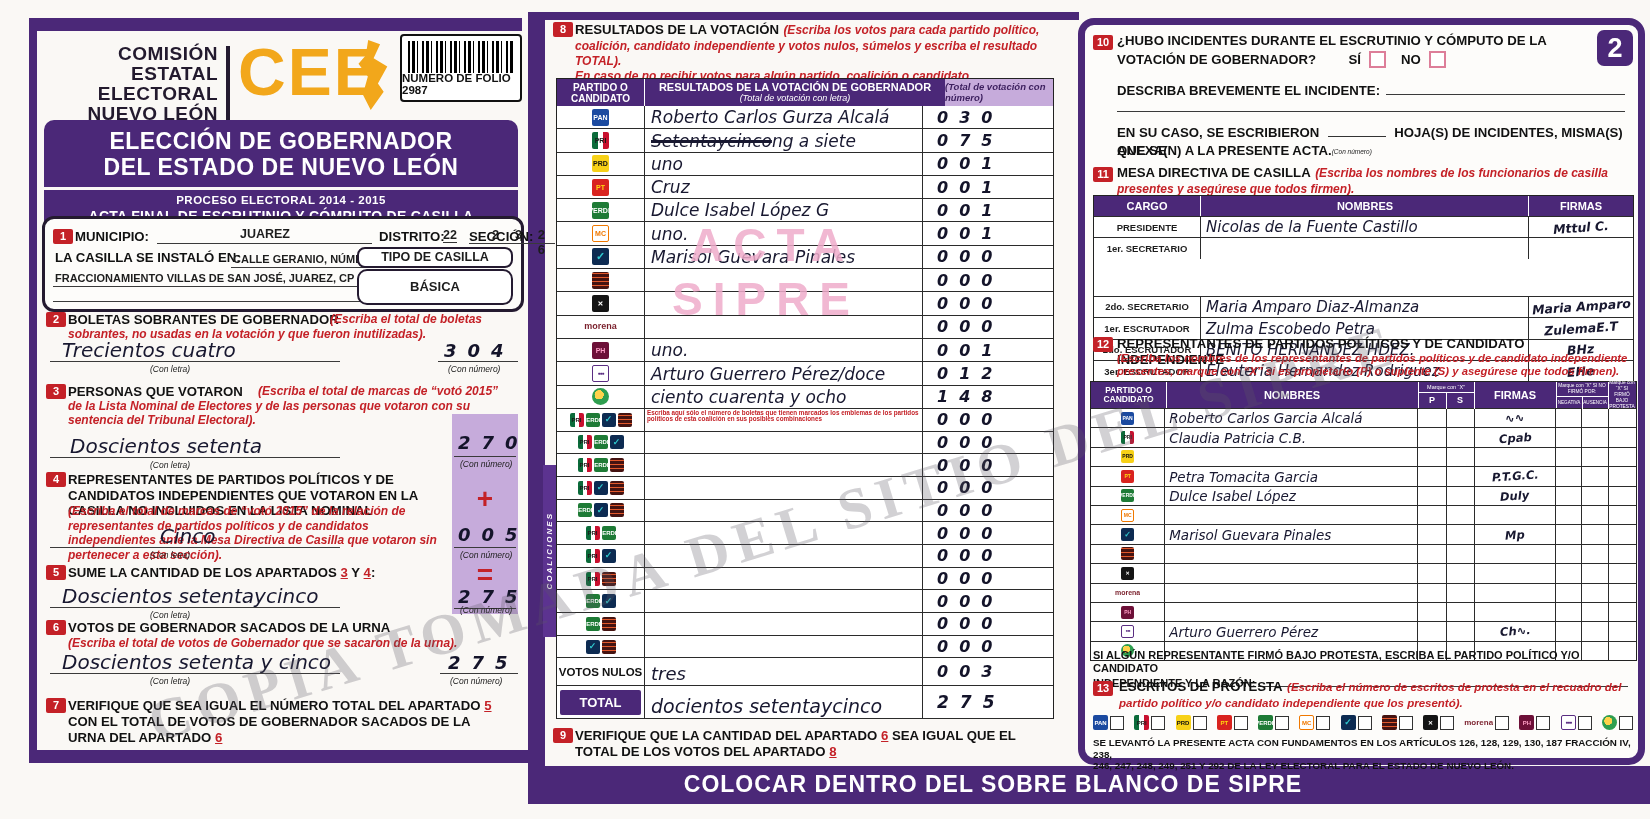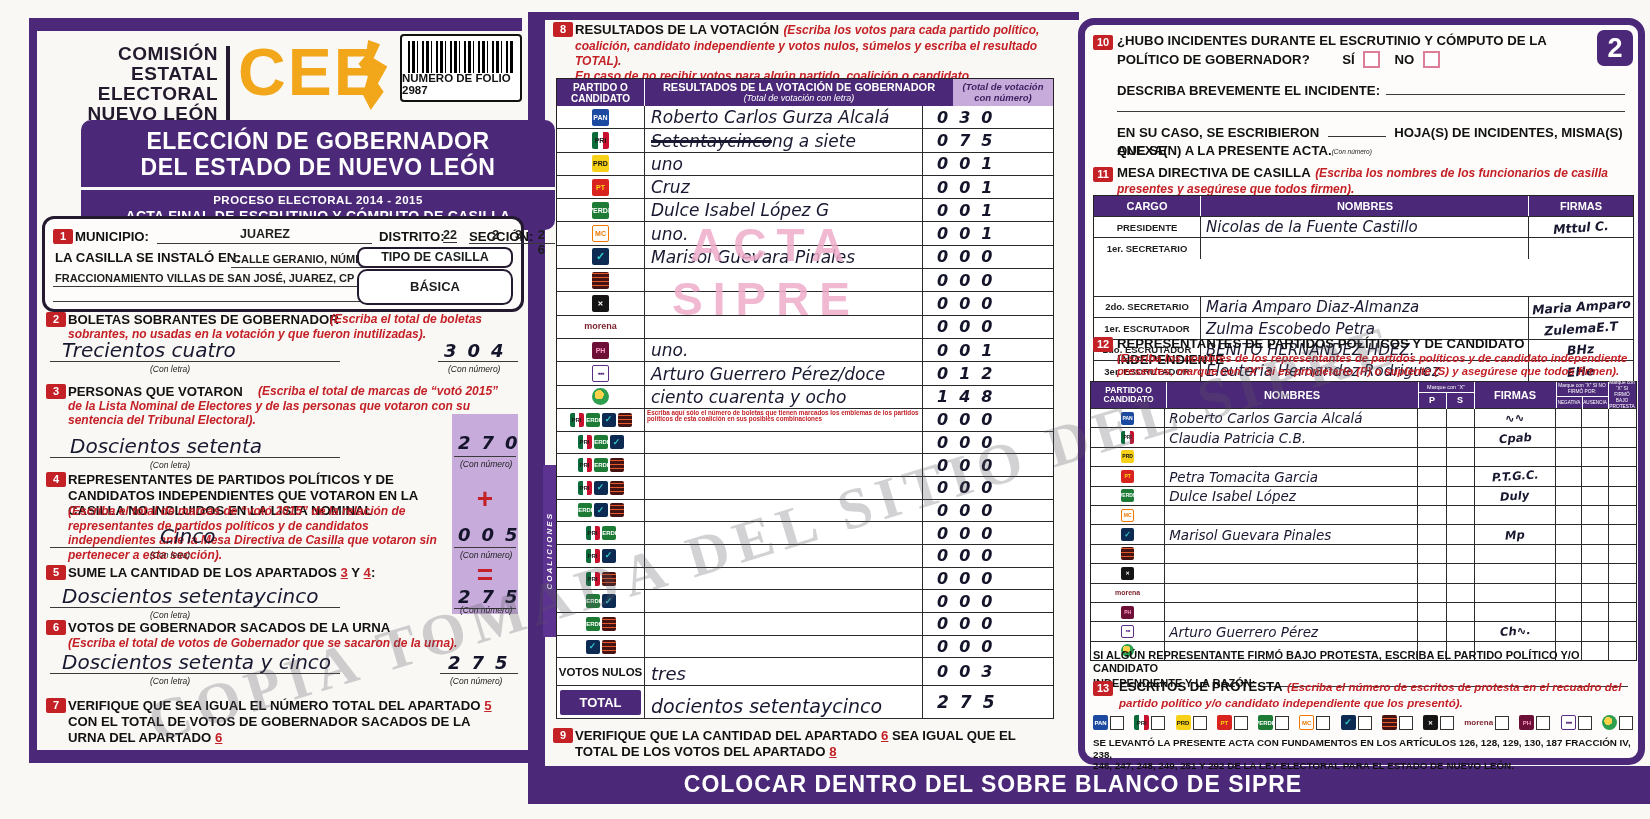--- a/index.html
+++ b/index.html
@@ -14,21 +14,21 @@
   .org-divider{position:absolute;left:226px;top:46px;width:4px;height:78px;background:#241a30;}
   .cee{position:absolute;left:238px;top:34px;font-size:66px;font-weight:bold;color:#f2a71b;
        letter-spacing:2px;font-family:"Liberation Sans",sans-serif;}
   .nl-shape{position:absolute;left:352px;top:40px;width:36px;height:70px;background:#f2a71b;
        clip-path:polygon(45% 0,78% 6%,60% 26%,98% 38%,72% 62%,88% 74%,52% 100%,30% 78%,44% 52%,18% 34%,38% 22%);}
   .barcode-box{position:absolute;left:400px;top:34px;width:118px;height:64px;border:2px solid #111;border-radius:4px;background:#fff;}
   .barcode{position:absolute;left:6px;top:5px;right:6px;height:32px;
        background:repeating-linear-gradient(90deg,#000 0 2px,#fff 2px 4px,#000 4px 7px,#fff 7px 9px,#000 9px 10px,#fff 10px 14px);}
   .folio{position:absolute;left:0;right:0;bottom:4px;font-size:11.5px;font-weight:bold;color:#111;}
   
-  .title-box{position:absolute;left:44px;top:120px;width:474px;background:#4b2878;border-radius:10px;padding:8px 0 0 0;margin-left:37px;}
+  .title-box{position:absolute;left:44px;top:120px;width:474px;background:#4b2878;border-radius:10px;padding:8px 0 0 0;}
   .title-l{color:#fff;font-weight:bold;font-size:23px;text-align:center;line-height:26px;letter-spacing:.5px;}
   .title-band{margin-top:7px;border-top:3px solid #faf8f5;padding:4px 0 6px 0;text-align:center;}
   .title-proc{color:#fff;font-weight:bold;font-size:11.5px;letter-spacing:.5px;}
   .title-acta{color:#fff;font-weight:bold;font-size:14px;letter-spacing:.3px;margin-top:2px;}
   
   .numsq{display:inline-block;background:#c42127;color:#fff;font-weight:bold;font-size:11px;
          min-width:16px;height:15px;line-height:15px;text-align:center;border-radius:2px;padding:0 2px;vertical-align:top;}
   .stitle{font-weight:bold;font-size:13.2px;color:#111;line-height:15.5px;}
   .instr{font-weight:bold;font-style:italic;font-size:12px;color:#c42127;line-height:14.5px;}
   .conlabel{font-style:italic;font-size:8.5px;color:#222;}
@@ -44,22 +44,22 @@
   .pband{position:absolute;left:452px;top:414px;width:66px;height:200px;background:#c6abdb;}
   .op{position:absolute;left:0;right:0;text-align:center;color:#c42127;font-weight:bold;font-size:28px;line-height:24px;}
   
   .res-wrap{position:absolute;left:556px;top:78px;width:496px;background:#fff;border:1.5px solid #222;border-bottom:none;}
   .res-head{display:flex;height:27px;background:#4b2878;}
   .rh-c1{width:87px;color:#fff;font-weight:bold;font-size:10px;line-height:11px;text-align:center;
          display:flex;align-items:center;justify-content:center;border-right:1.5px solid #fff;}
   .rh-c2{flex:1;color:#fff;text-align:center;padding-top:2px;}
   .rh-c2 .a{font-weight:bold;font-size:11px;line-height:12px;}
   .rh-c2 .b{font-style:italic;font-size:9px;line-height:10px;}
-  .rh-c3{width:100px;background:#c6abdb;color:#3c1f5e;font-style:italic;font-weight:bold;
-         font-size:9.5px;line-height:10.5px;text-align:center;display:flex;align-items:center;justify-content:center;}
+  .rh-c3{width:108px;background:#c6abdb;color:#3c1f5e;font-style:italic;font-weight:bold;
+         font-size:9.5px;line-height:10.5px;display:flex;align-items:center;justify-content:center;}
   .r8row{display:flex;border-bottom:1px solid #2b2b2b;position:relative;}
   .c-logo{width:87px;border-right:1.5px solid #2b2b2b;display:flex;align-items:center;justify-content:center;gap:2px;}
   .c-letra{flex:1;position:relative;display:flex;align-items:flex-end;padding:0 4px 1px 6px;overflow:hidden;}
   .c-num{width:116px;border-left:1.5px solid #2b2b2b;display:flex;align-items:center;padding-left:14px;}
   .coal-note{position:absolute;left:2px;top:1px;width:290px;font-size:6.3px;line-height:6.5px;color:#c42127;font-weight:bold;}
   .lbl-nulos{font-weight:bold;font-size:11.5px;color:#111;}
   .lbl-total{background:#4b2878;color:#fff;font-weight:bold;font-size:13px;width:100%;height:78%;
              display:flex;align-items:center;justify-content:center;border-radius:2px;margin:0 3px;}
   .coal-band{position:absolute;left:543px;top:465px;width:13px;height:172px;background:#5c3390;
              display:flex;align-items:center;justify-content:center;}
@@ -541,21 +541,21 @@
   <div class="banner">
       <span>COLOCAR DENTRO DEL SOBRE BLANCO DE SIPRE</span>
     </div>
 
   <div class="rpanel">
     <div class="badge2">2</div>
 
     <span class="numsq abs" style="left:8px;top:10px;">10</span>
     <div class="abs stitle" style="left:32px;top:8px;width:480px;">¿HUBO INCIDENTES DURANTE EL ESCRUTINIO Y CÓMPUTO DE LA</div>
     <div class="abs" style="left:32px;top:25px;width:500px;">
-      <span class="stitle">POLÍTICO DE GOBERNADOR?</span>
+      <span class="stitle">VOTACIÓN DE GOBERNADOR?</span>
       <span class="stitle" style="margin-left:28px;">SÍ</span>
       <span class="ckbox"></span>
       <span class="stitle">NO</span>
       <span class="ckbox"></span>
     </div>
     <div class="abs" style="left:32px;top:56px;width:508px;display:flex;align-items:baseline;">
       <span class="stitle">DESCRIBA BREVEMENTE EL INCIDENTE:</span>
       <span class="wline" style="flex:1;margin-left:6px;height:13px;"></span>
     </div>
     <div class="abs wline" style="left:32px;top:86px;width:508px;"></div>

